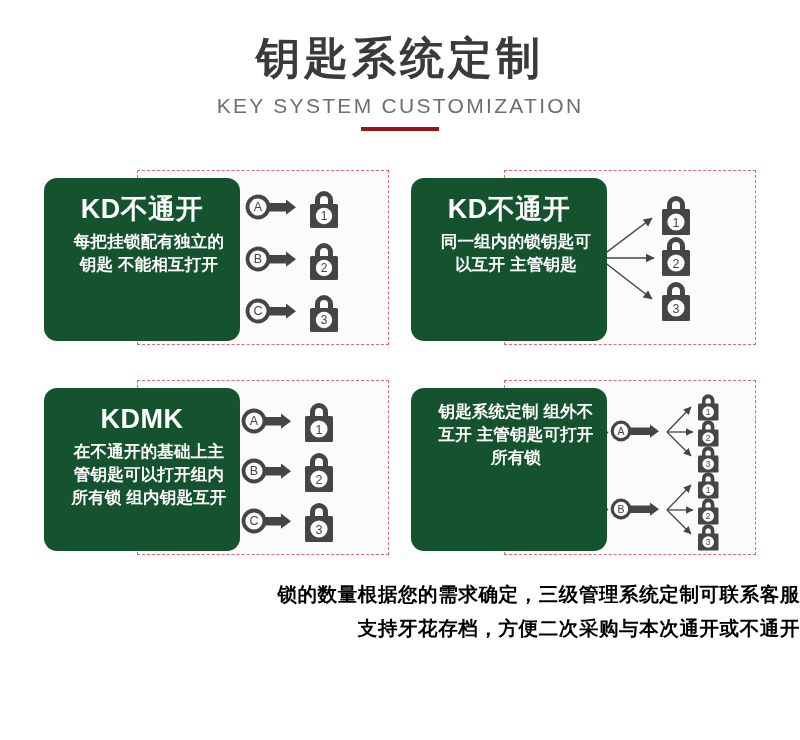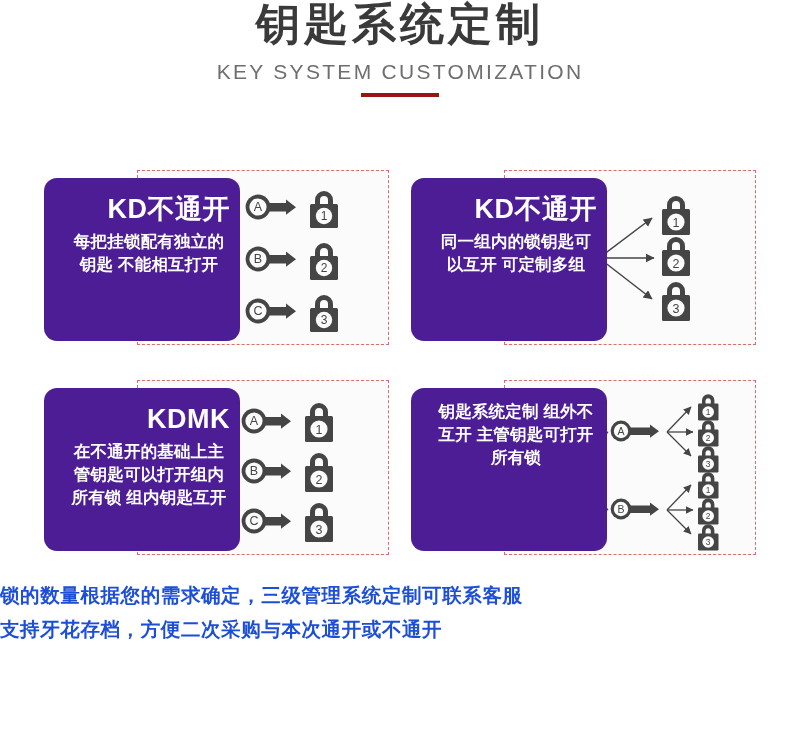--- a/index.html
+++ b/index.html
@@ -11,20 +11,21 @@
     width: 800px;
     height: 740px;
     font-family: "Liberation Sans", "DejaVu Sans", sans-serif;
     position: relative;
     overflow: hidden;
   }
 
   
   .header {
     text-align: center;
+    padding-top: 34px;
   }
   .page-title {
     font-size: 44px;
     font-weight: bold;
     color: #3a3a3a;
     letter-spacing: 4px;
     line-height: 1.1;
     margin: 0;
   }
   .page-subtitle {
@@ -72,29 +73,29 @@
     box-sizing: border-box;
   }
 
   
   .red-panel {
     position: absolute;
     left: 0;
     top: 8px;
     width: 196px;
     height: 163px;
-    background: #4c1d95;
+    background: #14532d;
     border-radius: 13px;
     color: #ffffff;
     box-sizing: border-box;
     padding: 12px 10px 8px 10px;
     text-align: center;
     display: flex;
     flex-direction: column;
-    align-items: flex-end;
+    align-items: center;
     z-index: 3;
   }
   .card-title {
     font-size: 27px;
     font-weight: bold;
     letter-spacing: 0.5px;
     line-height: 1.12;
     margin: 4px 0 6px 0;
     white-space: nowrap;
   }
@@ -118,22 +119,23 @@
     z-index: 2;
   }
   .diagram svg { display: block; }
 
   
   .footer {
     position: absolute;
     left: 0;
     top: 578px;
     width: 800px;
-    text-align: left;
-    color: #1d4ed8;
+    text-align: right;
+    color: #000000;
+    font-family: Liberation Serif, serif;
   }
   .footer-line {
     font-size: 19.5px;
     font-weight: bold;
     letter-spacing: 0.6px;
     line-height: 1.75;
   }
 </style>
 </head>
 <body>
@@ -316,21 +318,21 @@
           <g transform="translate(155,110)">
             <path d="M8 11 a9 9 0 0 1 18 0 v5 h-5 v-5 a4 4 0 0 0 -8 0 v5 h-5 z" fill="#454545"></path>
             <rect x="3" y="15" width="28" height="26" rx="1.5" fill="#454545"></rect>
             <circle cx="17" cy="28" r="8.6" fill="#fbfbfb"></circle>
             <text x="17" y="32.6" font-size="12.5" font-family="'Liberation Sans',sans-serif" fill="#454545" text-anchor="middle">3</text>
           </g>
         </svg>
       </div>
       <div class="red-panel">
         <div class="card-title">KD不通开</div>
-        <div class="card-desc">同一组内的锁钥匙可以互开 可定制多组</div>
+        <div class="card-desc">同一组内的锁钥匙可以互开 主管钥匙</div>
       </div>
     </div>
   </div>
 
   <div class="card-row">
 
     <div class="card">
       <div class="dash-box"></div>
       <div class="diagram">
         <svg width="252" height="175" viewBox="0 0 252 175" xmlns="http://www.w3.org/2000/svg">

